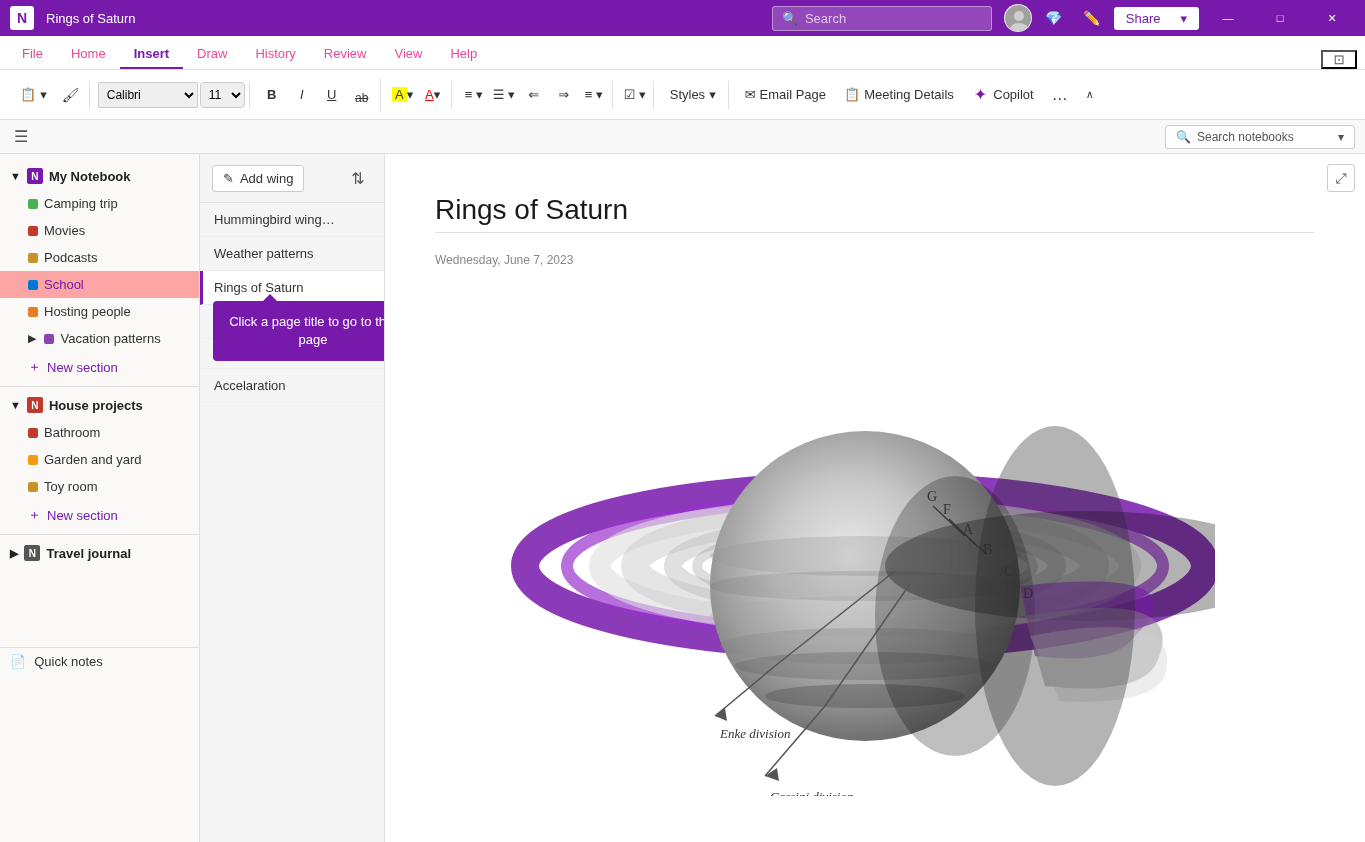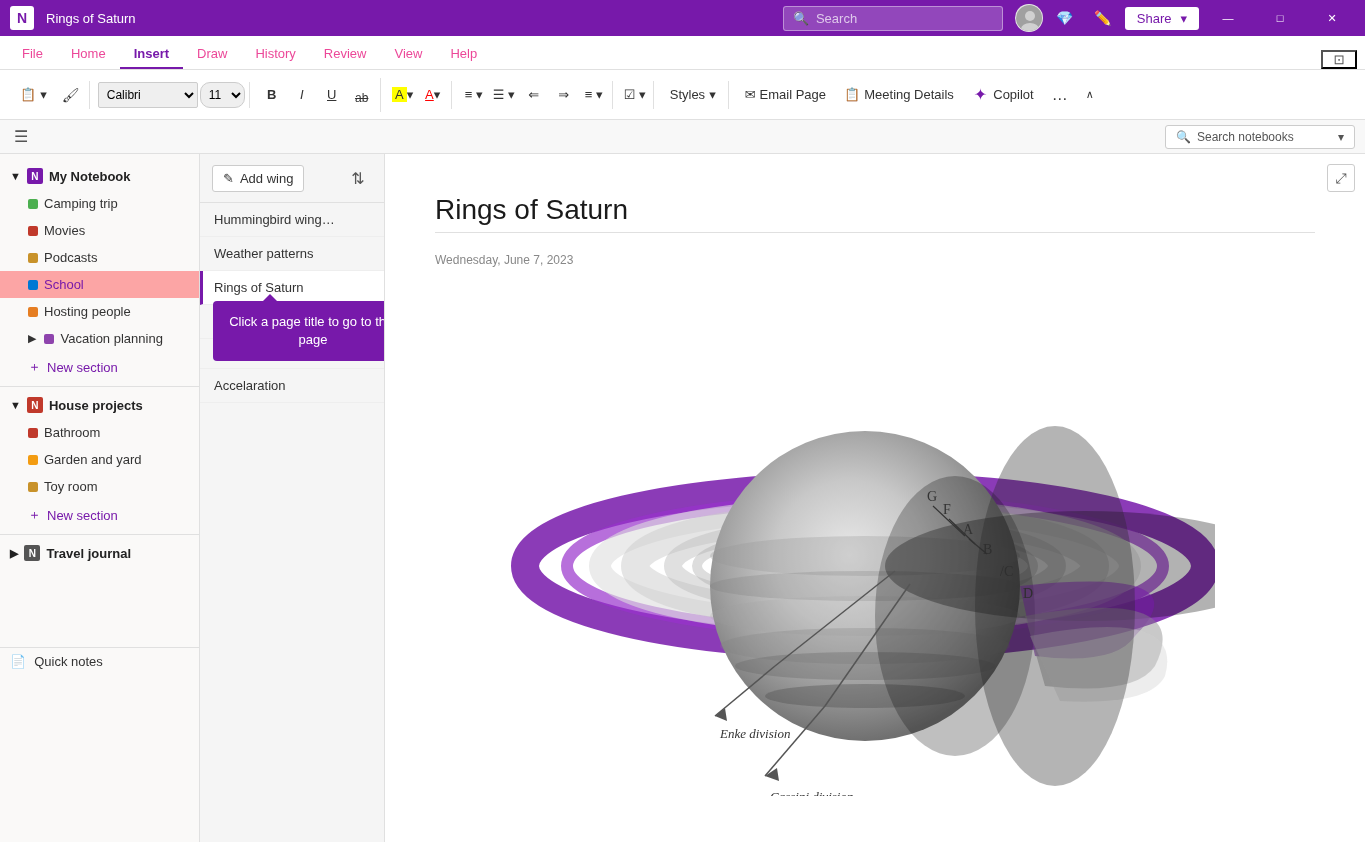--- a/index.html
+++ b/index.html
@@ -57,21 +57,21 @@
     #title-bar .icon-btn {
       width: 32px; height: 28px;
       background: transparent; border: none; cursor: pointer;
       color: white; font-size: 14px;
       display: flex; align-items: center; justify-content: center;
     }
     #title-bar .share-btn {
       background: white; color: #7719aa;
       border: none; border-radius: 3px;
       padding: 4px 12px; font-size: 13px;
-      cursor: pointer; display: flex; align-items: center; gap: 9px;
+      cursor: pointer; display: flex; align-items: center; gap: 20px;
       font-weight: 500;
     }
 
     
     #ribbon-tabs {
       height: 34px;
       background: white;
       border-bottom: 1px solid #e0e0e0;
       display: flex;
       align-items: flex-end;
@@ -118,21 +118,21 @@
       padding: 0 8px; height: 28px;
       background: transparent; border: none; cursor: pointer;
       display: flex; align-items: center; gap: 4px;
       border-radius: 3px; font-size: 13px; color: #333;
     }
     .font-select {
       width: 100px; height: 26px; border: 1px solid #ccc; border-radius: 2px;
       font-size: 12px; padding: 0 4px; cursor: pointer;
     }
     .font-size-select {
-      width: 45px; height: 26px; border: 1px solid #ccc; border-radius: 10px;
+      width: 45px; height: 26px; border: 1px solid #ccc; border-radius: 4px;
       font-size: 12px; padding: 0 4px; cursor: pointer;
     }
     .copilot-btn {
       display: flex; align-items: center; gap: 6px;
       padding: 4px 10px; border: none; background: transparent;
       cursor: pointer; border-radius: 3px; font-size: 13px; color: #333;
     }
     .copilot-icon { color: #7719aa; font-size: 16px; }
 
     
@@ -443,21 +443,21 @@
         <span class="section-dot" style="background:#0078d4;"></span>
         <span>School</span>
       </div>
       <div class="section-item">
         <span class="section-dot" style="background:#e67e22;"></span>
         <span>Hosting people</span>
       </div>
       <div class="section-item">
         <span style="font-size:11px; margin-right:2px;">▶</span>
         <span class="section-dot" style="background:#8e44ad;"></span>
-        <span>Vacation planning</span>
+        <span>Vacation patterns</span>
       </div>
       <div class="new-section">
         <span>＋</span>
         <span>New section</span>
       </div>
     </div>
     <div class="divider"></div>
 
     <div class="notebook-header">
       <span style="font-size:11px;">▼</span>

